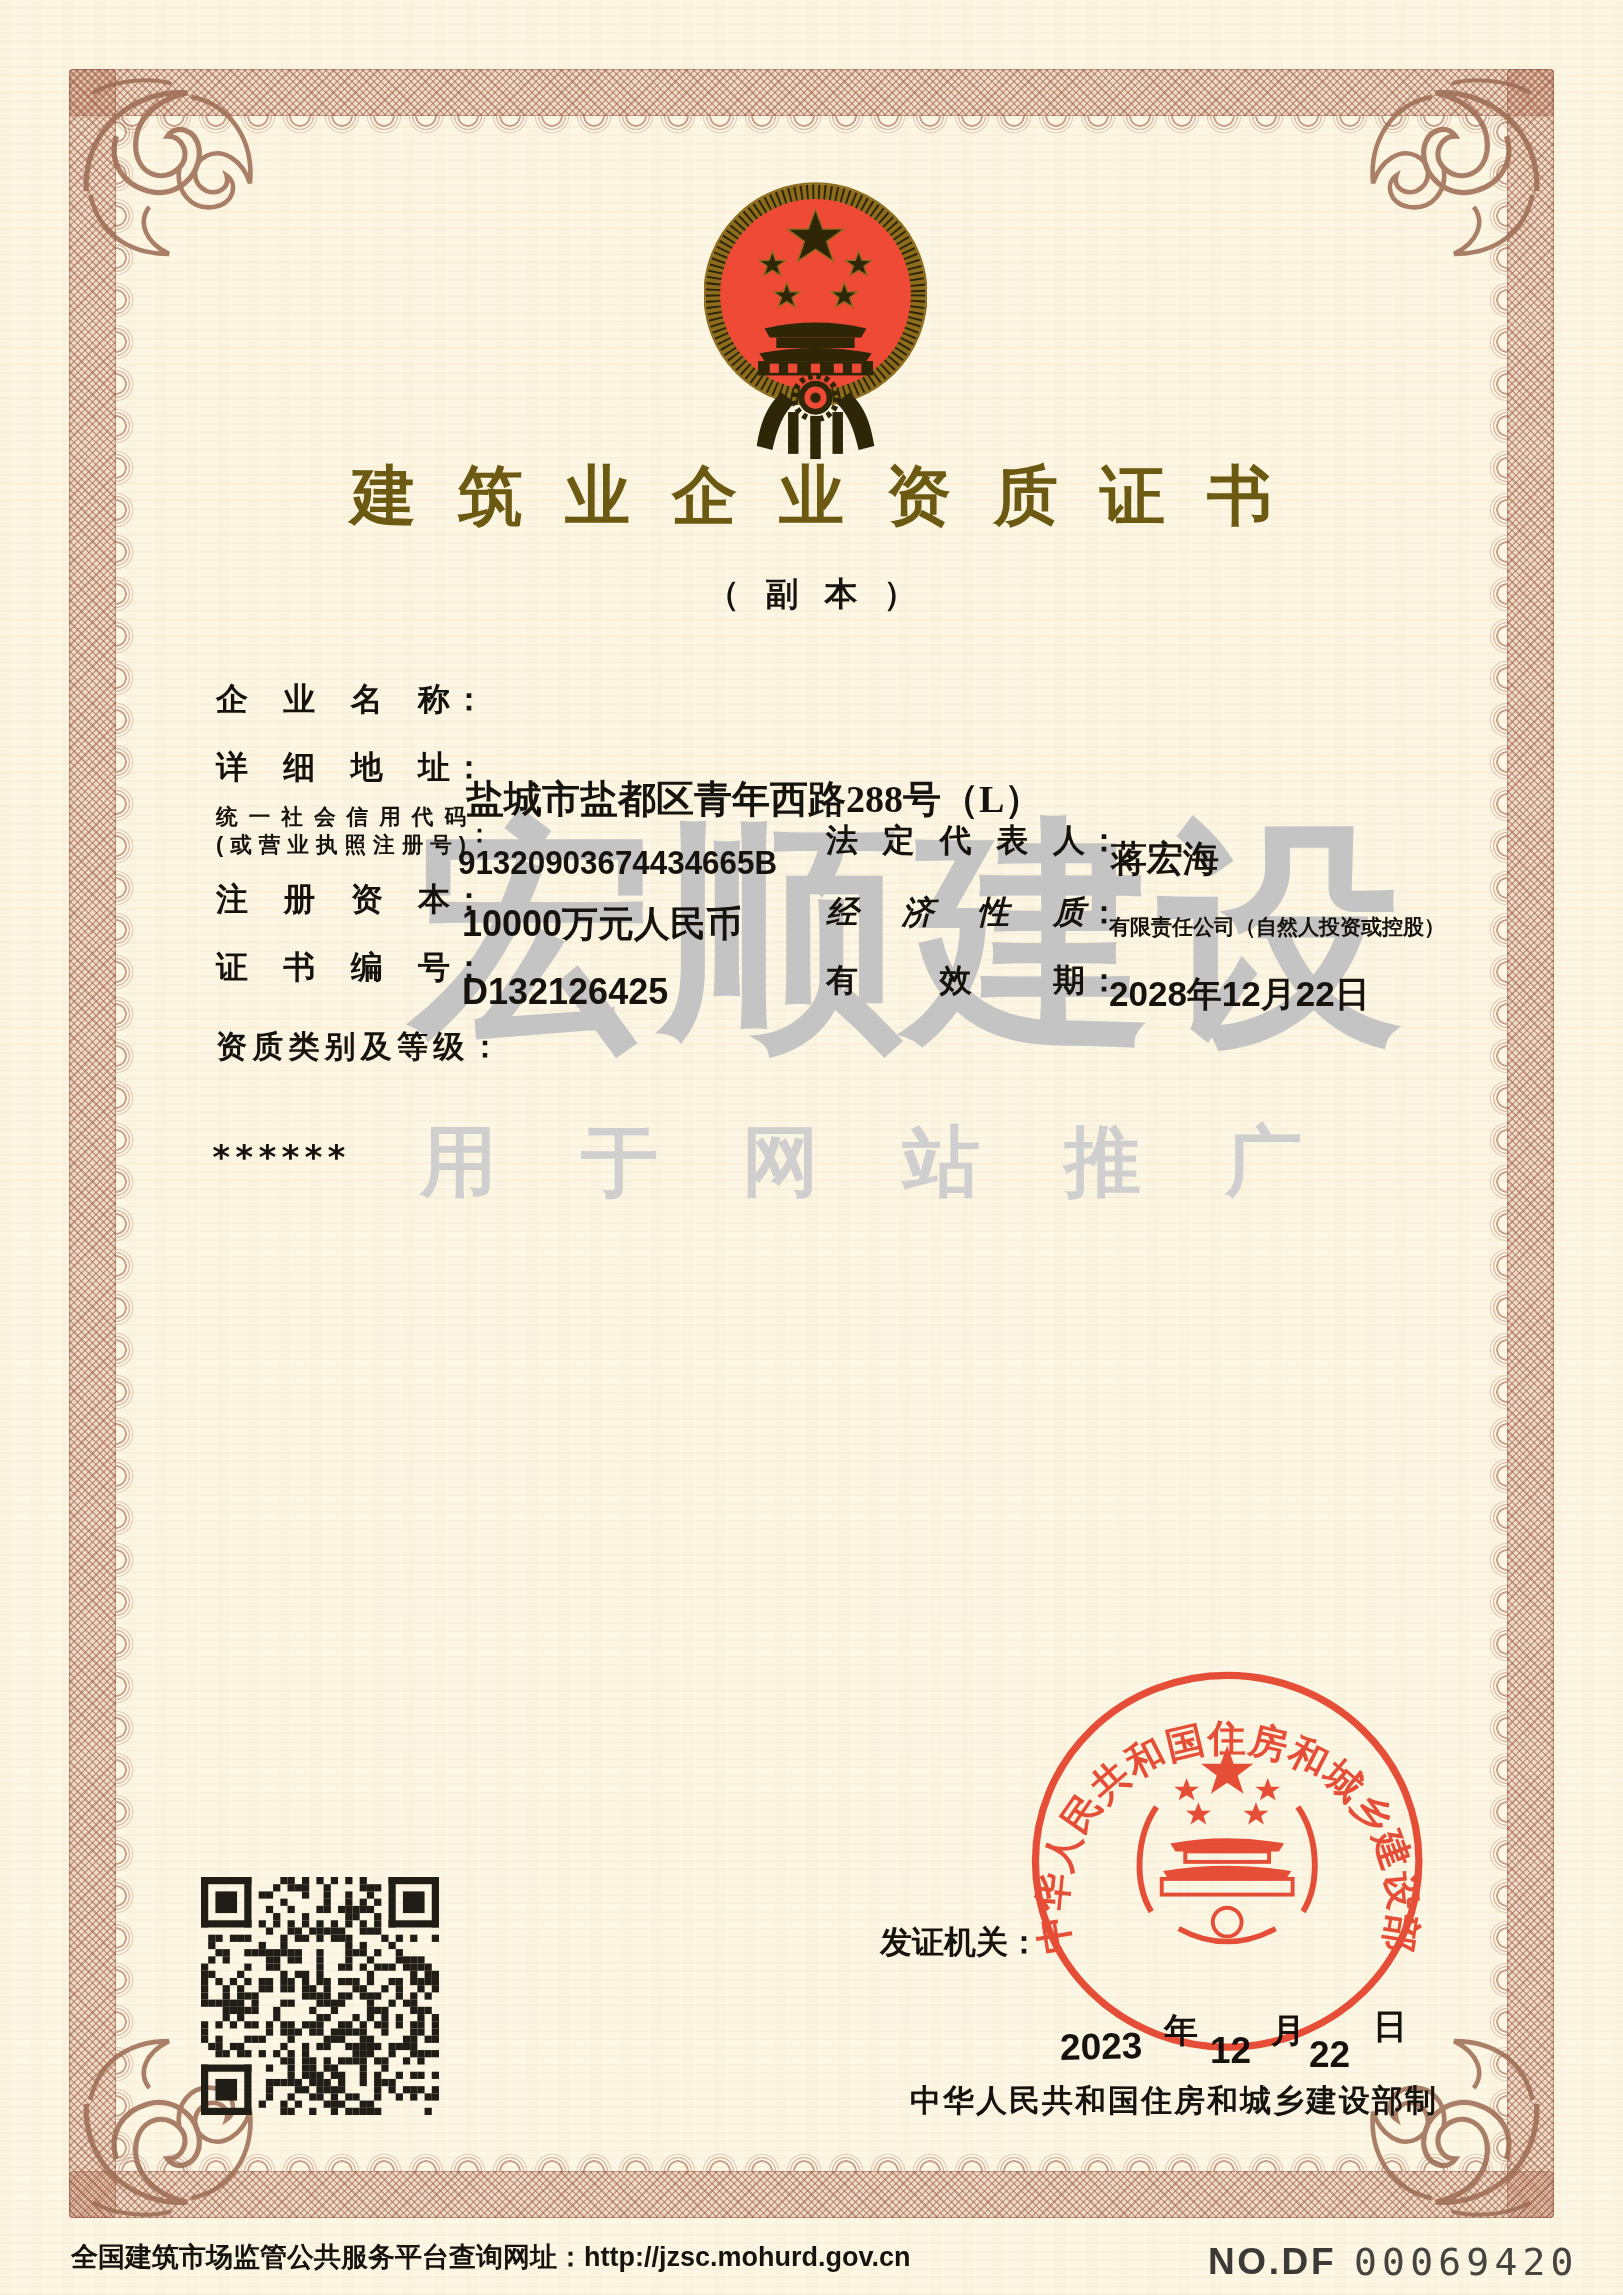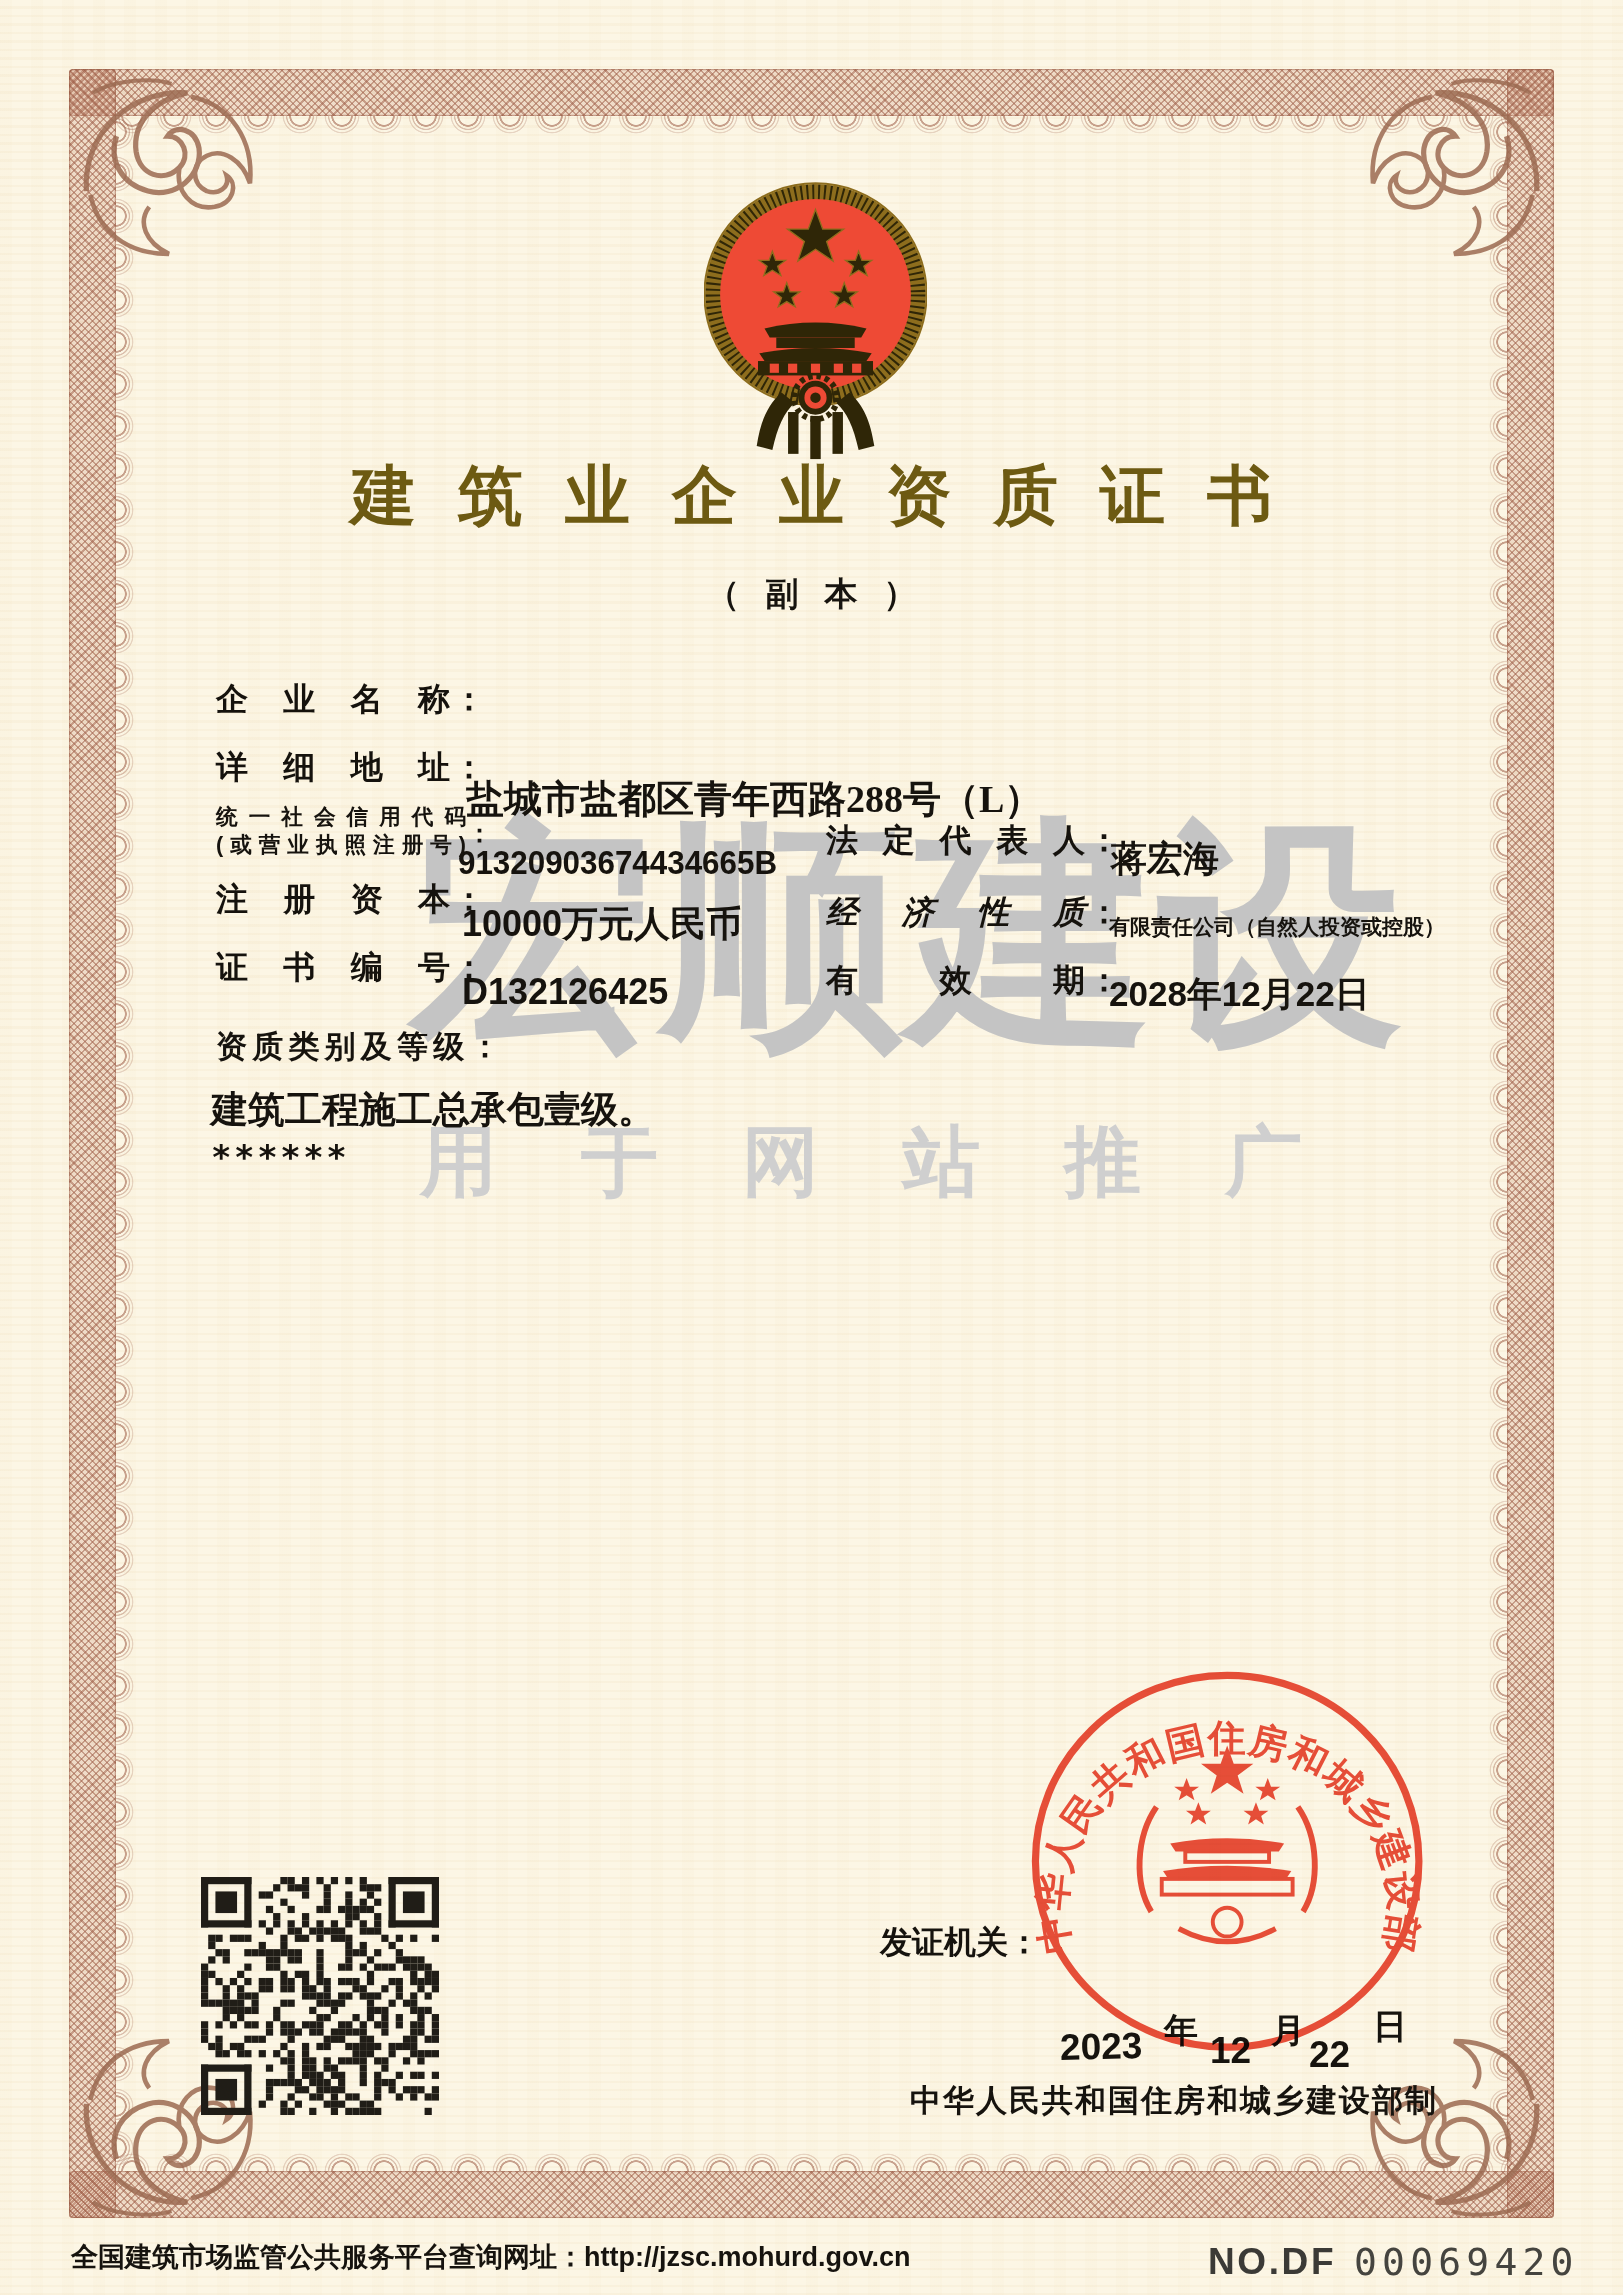--- a/index.html
+++ b/index.html
@@ -186,21 +186,20 @@
 
     <div class="abs lbl lbl-l" style="top:949px;">证书编号</div>
     <div class="abs colon" style="left:453px;top:949px;">：</div>
     <div class="abs val-bold" style="left:462px;top:971px;font-size:36px;">D132126425</div>
 
     <div class="abs lbl lbl-r" style="top:962px;">有效期</div>
     <div class="abs colon" style="left:1088px;top:962px;">：</div>
     <div class="abs val-bold" style="left:1109px;top:974px;font-size:35px;">2028年12月22日</div>
 
     <div class="abs category-label">资质类别及等级：</div>
-    <div class="abs val-serif category-value">建筑工程施工总承包壹级。</div>
     <div class="abs stars">******</div>
 
     <div class="qr-wrap">
       <svg id="qr" width="238" height="238" viewBox="0 0 363 363">
           <rect x="0" y="0" width="77" height="11" fill="#201d17"></rect>
           <rect x="0" y="66" width="77" height="11" fill="#201d17"></rect>
           <rect x="0" y="0" width="11" height="77" fill="#201d17"></rect>
           <rect x="66" y="0" width="11" height="77" fill="#201d17"></rect>
           <rect x="22" y="22" width="33" height="33" fill="#201d17"></rect>
           <rect x="286" y="0" width="77" height="11" fill="#201d17"></rect>

